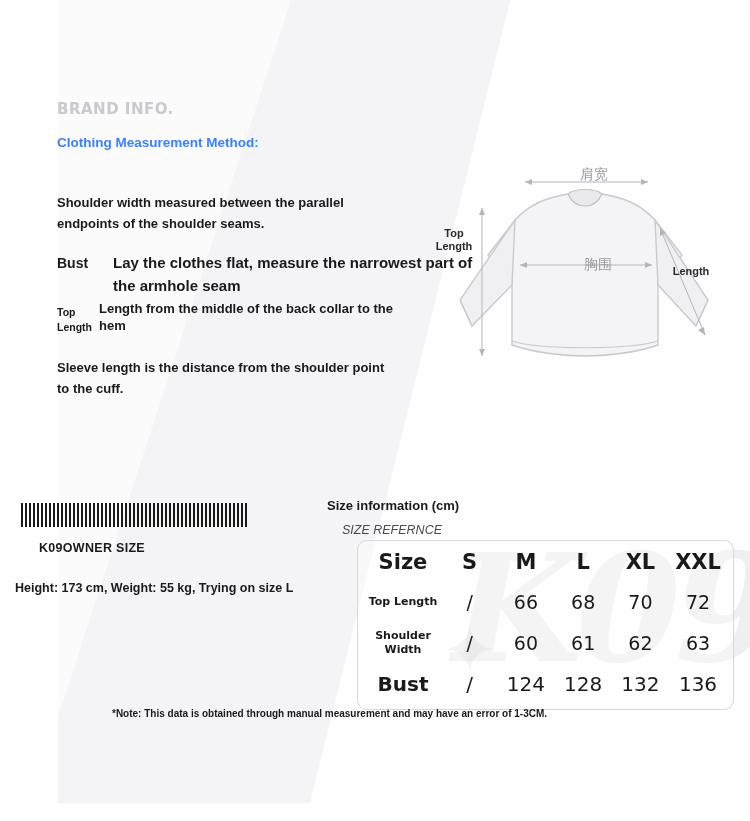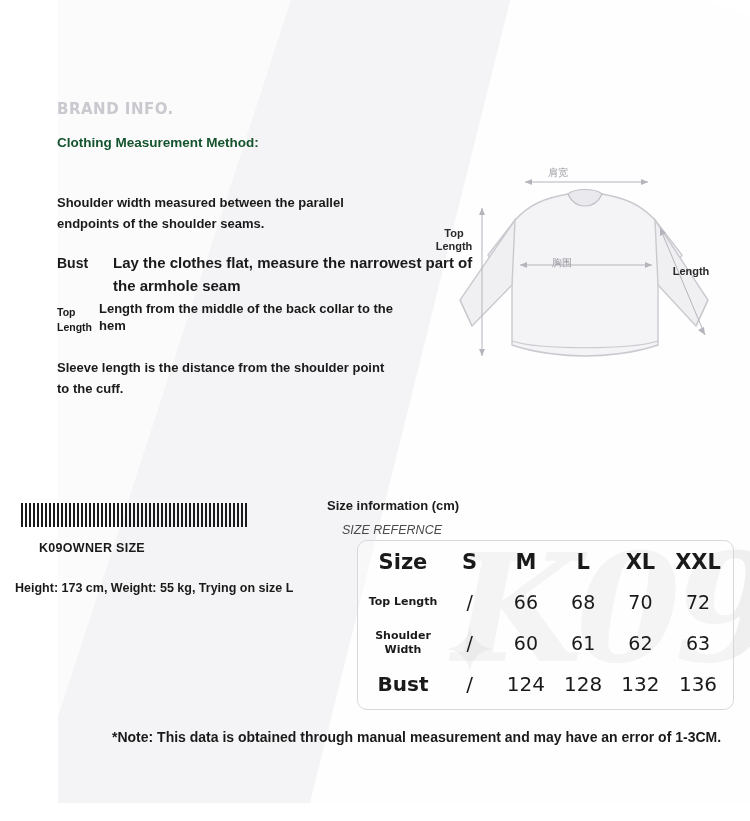--- a/index.html
+++ b/index.html
@@ -99,21 +99,21 @@
   .text-block {
     position: absolute;
     left: 57px;
     width: 340px;
   }
   .m-title {
     top: 132px;
     font-size: 13.5px;
     font-weight: bold;
     line-height: 1.6;
-    color: #14532d;
+    color: #3b82f6;
   }
   .m-shoulder {
     top: 192px;
     font-size: 13px;
     font-weight: bold;
     line-height: 1.62;
     color: #1a1a1a;
   }
   .m-bust-label {
     top: 255px;
@@ -195,23 +195,24 @@
   
   .garment {
     position: absolute;
     left: 420px;
     top: 160px;
     width: 320px;
     height: 245px;
   }
   .diag-label {
     position: absolute;
-    font-size: 10px;
+    font-size: 14px;
     color: #9a9aa2;
     font-family: "DejaVu Sans", sans-serif;
+    margin-left: 32px;
   }
   .diag-label-dark {
     position: absolute;
     font-size: 11px;
     font-weight: bold;
     color: #2a2a2a;
     line-height: 1.2;
     text-align: center;
   }
 
@@ -283,22 +284,22 @@
   .row-bust td.lbl {
     font-size: 20px;
     font-weight: bold;
   }
   .col-lbl { width: 80px; }
   .col-size { width: 59px; }
 
   .note {
     position: absolute;
     left: 112px;
-    top: 729px;
-    font-size: 14px;
+    top: 708px;
+    font-size: 10px;
     font-weight: bold;
     color: #1a1a1a;
   }
 </style>
 </head>
 <body>
 
 <div class="page">
 
   <div class="bg-diag-1"></div>

